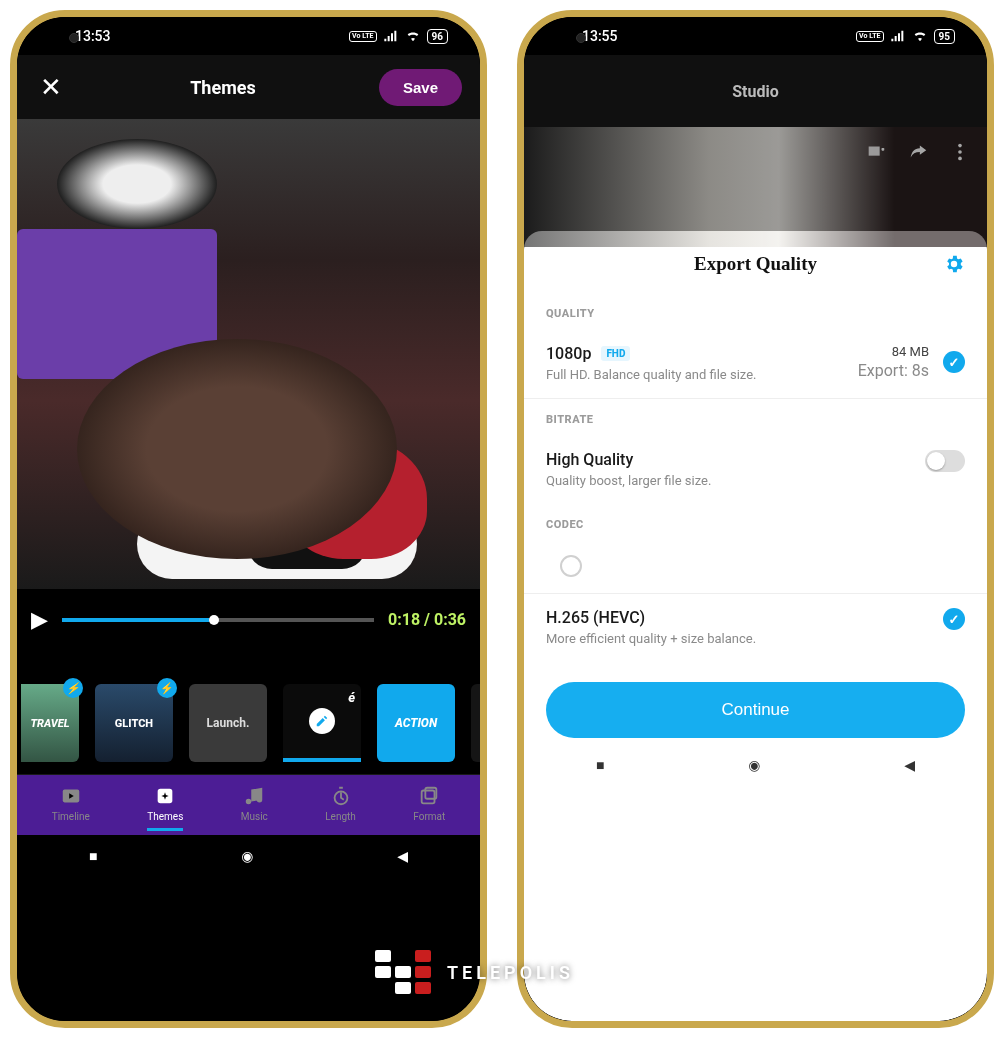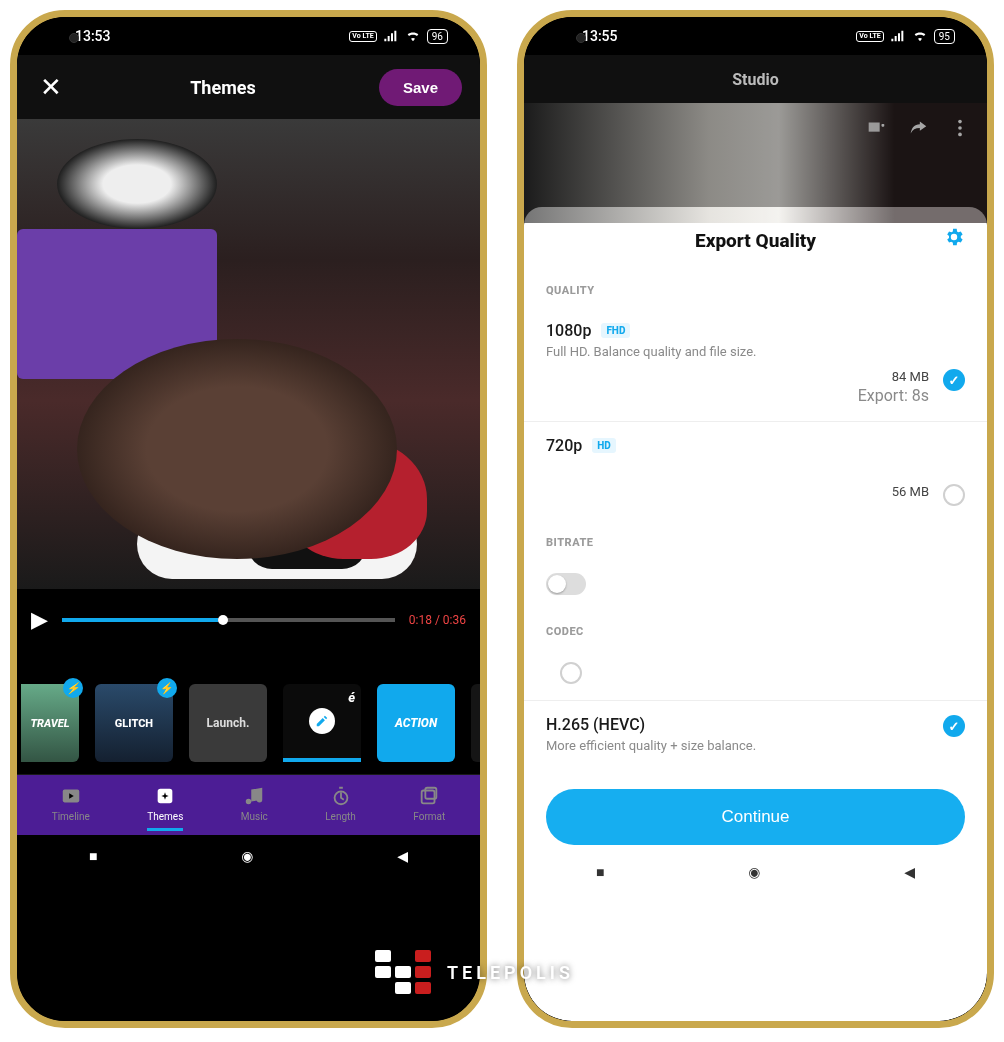--- a/index.html
+++ b/index.html
@@ -49,21 +49,21 @@
     align-items: center;
     justify-content: space-between;
     padding: 0 32px 0 58px;
     font-size: 14px;
     font-weight: 500;
   }
   .status-left { display: flex; align-items: flex-start; gap: 6px; }
   .camera-dot { width: 10px; height: 10px; border-radius: 50%; background: #222; border:1px solid #333; position: absolute; left: 52px; top: 16px;}
   .status-right { display: flex; align-items: center; gap: 6px; }
   .status-right svg { width: 16px; height: 16px; }
-  .battery { display: flex; align-items: center; gap:2px; border:1px solid #fff; border-radius:4px; padding:1px 4px; font-size:10px; font-weight:400;}
+  .battery { display: flex; align-items: center; gap:2px; border:1px solid #fff; border-radius:4px; padding:1px 4px; font-size:10px; font-weight:700;}
   .vo-badge { border:1px solid #fff; border-radius:3px; font-size:7px; padding:1px 2px; line-height:7px; font-weight:700;}
 
   
   .app-header {
     background: #101010;
     height: 64px;
     display: flex;
     align-items: center;
     justify-content: space-between;
     padding: 0 18px;
@@ -103,21 +103,21 @@
   }
   .play-icon { color:#fff; font-size:22px;}
   .progress {
     flex: 1;
     height: 4px;
     background: #555;
     position: relative;
   }
   .progress-fill { position:absolute; left:0; top:0; height:4px; width:47%; background:#11a9ed;}
   .progress-knob { position:absolute; left:47%; top:-3px; width:10px; height:10px; background:#fff; border-radius:50%;}
-  .timecode { color:#ef4444; font-size:12px;}
+  .timecode { color:#bef264; font-size:16px;font-weight:bold;}
 
   .theme-row {
     background:#000;
     padding: 22px 0 12px 0;
     display:flex;
     gap:16px;
     padding-left:4px;
     overflow:hidden;
   }
   .theme-card { width:78px; height:78px; border-radius:6px; position:relative; display:flex; align-items:center; justify-content:center; color:#fff; font-size:11px; font-weight:800; flex-shrink:0; text-align:center;}
@@ -148,21 +148,21 @@
     display:flex;
     align-items:center;
     justify-content:space-around;
     color:#fff;
   }
   .navbar span { font-size:14px;}
 
   
   .studio-header {
     background:#101010;
-    height:48px;
+    height:72px;
     display:flex;
     align-items:center;
     justify-content:center;
     color:#bbb;
     font-weight:700;
     font-size:16px;
   }
   .studio-preview {
     height:120px;
     background:linear-gradient(90deg,#2a2a2a 0%, #d8d5ce 40%, #efede8 55%, #2a1f1f 80%);
@@ -175,21 +175,21 @@
   .sheet {
     background:#fff;
     flex:1;
     border-radius:18px 18px 0 0;
     margin-top:-16px;
     display:flex;
     flex-direction:column;
     padding:22px 0 0 0;
     overflow:hidden;
   }
-  .sheet-header { display:flex; align-items:flex-end; justify-content:center; position:relative; padding:0 22px 18px 22px;}
+  .sheet-header { display:flex; align-items:flex-start; justify-content:center; position:relative; padding:0 22px 18px 22px;font-family:Liberation Serif, serif;}
   .sheet-title { font-size:19px; font-weight:800; color:#111;}
   .gear { position:absolute; right:22px; color:#11a9ed;}
   .gear svg { width:22px; height:22px;}
 
   .section-label { font-size:11px; font-weight:800; color:#9b9b9b; letter-spacing:.5px; padding:14px 22px 10px 22px;}
   .opt {
     padding:14px 22px 16px 22px;
     border-bottom:1px solid #eee;
     display:flex;
     justify-content:space-between;
@@ -199,21 +199,21 @@
   .opt-left { flex:1;}
   .opt-title { font-size:16px; color:#1a1a1a; font-weight:500; display:flex; align-items:center; gap:10px;}
   .opt-sub { font-size:13px; color:#8a8a8a; margin-top:4px;}
   .opt-right { display:flex; flex-direction:column; align-items:flex-end; gap:2px;}
   .opt-size { font-size:13px; color:#444;}
   .opt-export { font-size:16px; color:#8a8a8a;}
   .badge-fhd { font-size:10px; font-weight:800; color:#11a9ed; background:#e6f6fe; border-radius:3px; padding:2px 5px;}
   .radio { width:22px; height:22px; border-radius:50%; border:2px solid #d0d0d0; display:flex;align-items:center;justify-content:center; margin-left:14px; flex-shrink:0;}
   .radio.checked { border:none; background:#11a9ed; color:#fff;}
   .radio.checked:after{ content:"✓"; font-size:13px; font-weight:800;}
-  .opt-row { display:flex; align-items:flex-start;margin-top:48px;}
+  .opt-row { display:flex; align-items:center;}
   .toggle { width:40px; height:22px; background:#ddd; border-radius:12px; position:relative;}
   .toggle-knob { width:18px; height:18px; background:#fff; border-radius:50%; position:absolute; top:2px; left:2px; box-shadow:0 1px 2px rgba(0,0,0,.3);}
 
   .continue-wrap { padding:20px 22px 6px 22px;}
   .continue-btn {
     width:100%;
     background:#16aef0;
     color:#fff;
     border:none;
     border-radius:30px;
@@ -420,37 +420,29 @@
         </div>
         <div class="opt-row">
           <div class="opt-right">
             <span class="opt-size">84 MB</span>
             <span class="opt-export">Export: 8s</span>
           </div>
           <span class="radio checked"></span>
         </div>
       </div>
 
+
+      <div class="section-label">BITRATE</div>
       <div class="opt" style="border-bottom:none;">
         <div class="opt-left">
           <div class="opt-title">
-            <span>720p</span>
-            <span class="badge-fhd">HD</span>
-          </div>
+              <span>High Quality</span>
+            </div>
+          <div class="opt-sub">Quality boost, larger file size.</div>
         </div>
-        <div class="opt-row">
-          <div class="opt-right">
-            <span class="opt-size">56 MB</span>
-          </div>
-          <span class="radio"></span>
-        </div>
-      </div>
-
-      <div class="section-label">BITRATE</div>
-      <div class="opt" style="border-bottom:none;">
         <div class="toggle">
             <div class="toggle-knob"></div>
           </div>
       </div>
 
       <div class="section-label">CODEC</div>
       <div class="opt">
         <span class="radio"></span>
       </div>
       <div class="opt" style="border-bottom:none;">

